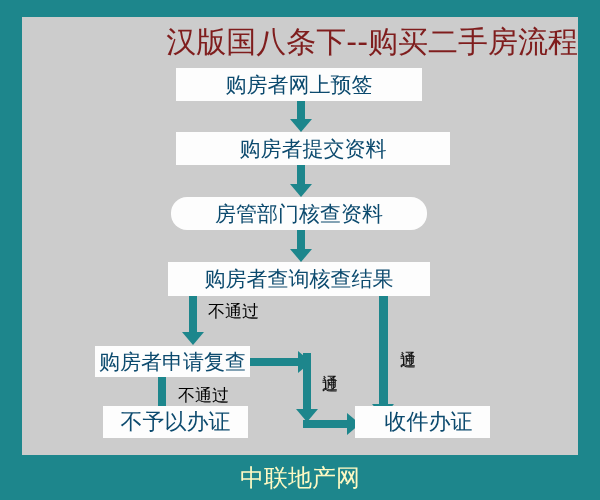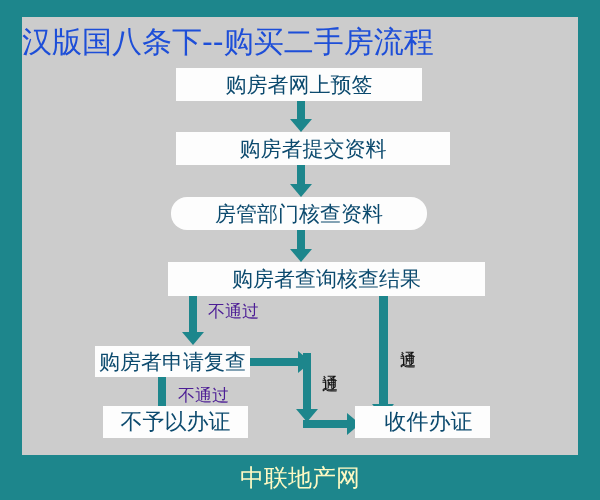--- a/index.html
+++ b/index.html
@@ -21,23 +21,23 @@
     top: 17px;
     width: 556px;
     height: 438px;
     background: #cccccc;
   }
   .title {
     position: absolute;
     left: 0;
     top: 5px;
     width: 556px;
-    text-align: left;
+    text-align: right;
     font-size: 30px;
-    color: #1d4ed8;
+    color: #7f1d1d;
     letter-spacing: 0px;
     white-space: nowrap;
   }
   .footer {
     position: absolute;
     left: 0;
     top: 458px;
     width: 600px;
     height: 42px;
     color: #fef9c3;
@@ -51,21 +51,21 @@
     background: #fdfdfd;
     color: #0c4a6e;
     display: flex;
     align-items: center;
     justify-content: center;
     white-space: nowrap;
     box-sizing: border-box;
   }
   .lbl {
     position: absolute;
-    color: #4c1d95;
+    color: #000000;
     white-space: nowrap;
   }
   .lbl-v {
     position: absolute;
     color: #111111;
     writing-mode: vertical-rl;
     text-orientation: upright;
     line-height: 1.0;
     letter-spacing: 1px;
   }
@@ -122,21 +122,21 @@
 
     <div class="nodebox" style="left:149px; top:180px; width:256px; height:33px; font-size:21px;border-radius:16px;">
       <span>房管部门核查资料</span>
     </div>
 
     <div class="arrow-v" style="left:268px; top:213px; width:22px; height:32px;">
       <div class="bar" style="left:7px; top:0px; width:8px; height:20px;"></div>
       <div class="head-down" style="left:0px; top:19px;"></div>
     </div>
 
-    <div class="nodebox" style="left:146px; top:245px; width:317px; height:34px; font-size:21px;">
+    <div class="nodebox" style="left:146px; top:245px; width:262px; height:34px; font-size:21px;">
       <span>购房者查询核查结果</span>
     </div>
 
     <div class="arrow-v" style="left:160px; top:279px; width:22px; height:50px;">
       <div class="bar" style="left:7px; top:0px; width:8px; height:38px;"></div>
       <div class="head-down" style="left:0px; top:36px;"></div>
     </div>
     <div class="lbl" style="left:186px; top:283px; font-size:17px;">不通过</div>
 
     <div class="arrow-v" style="left:349px; top:279px; width:24px; height:124px;">

